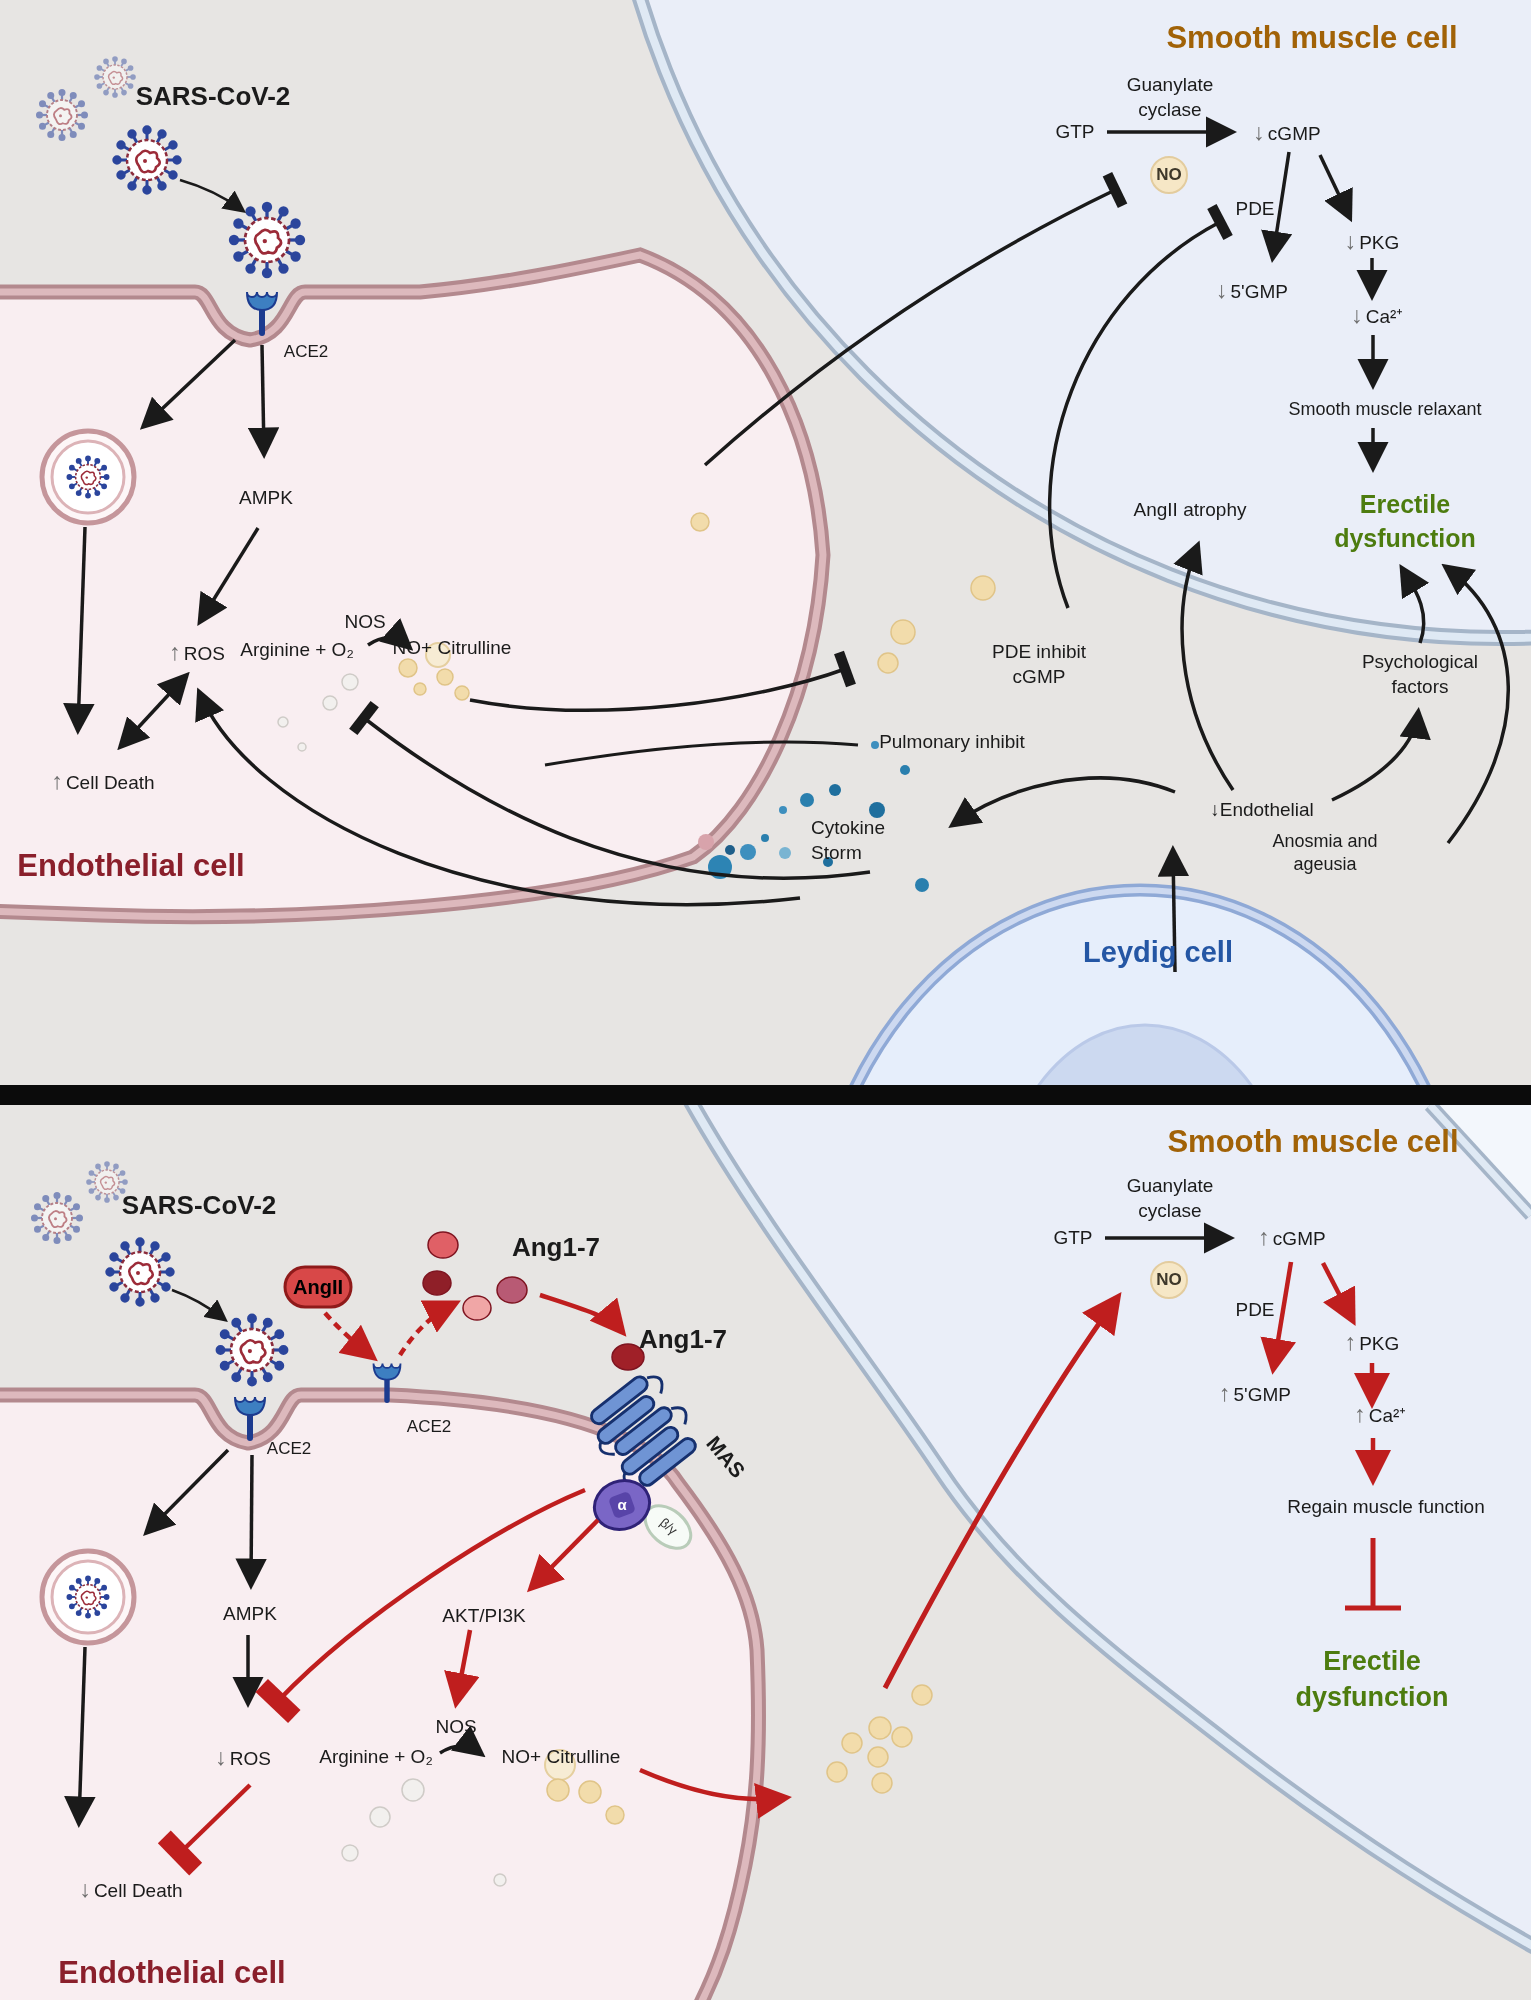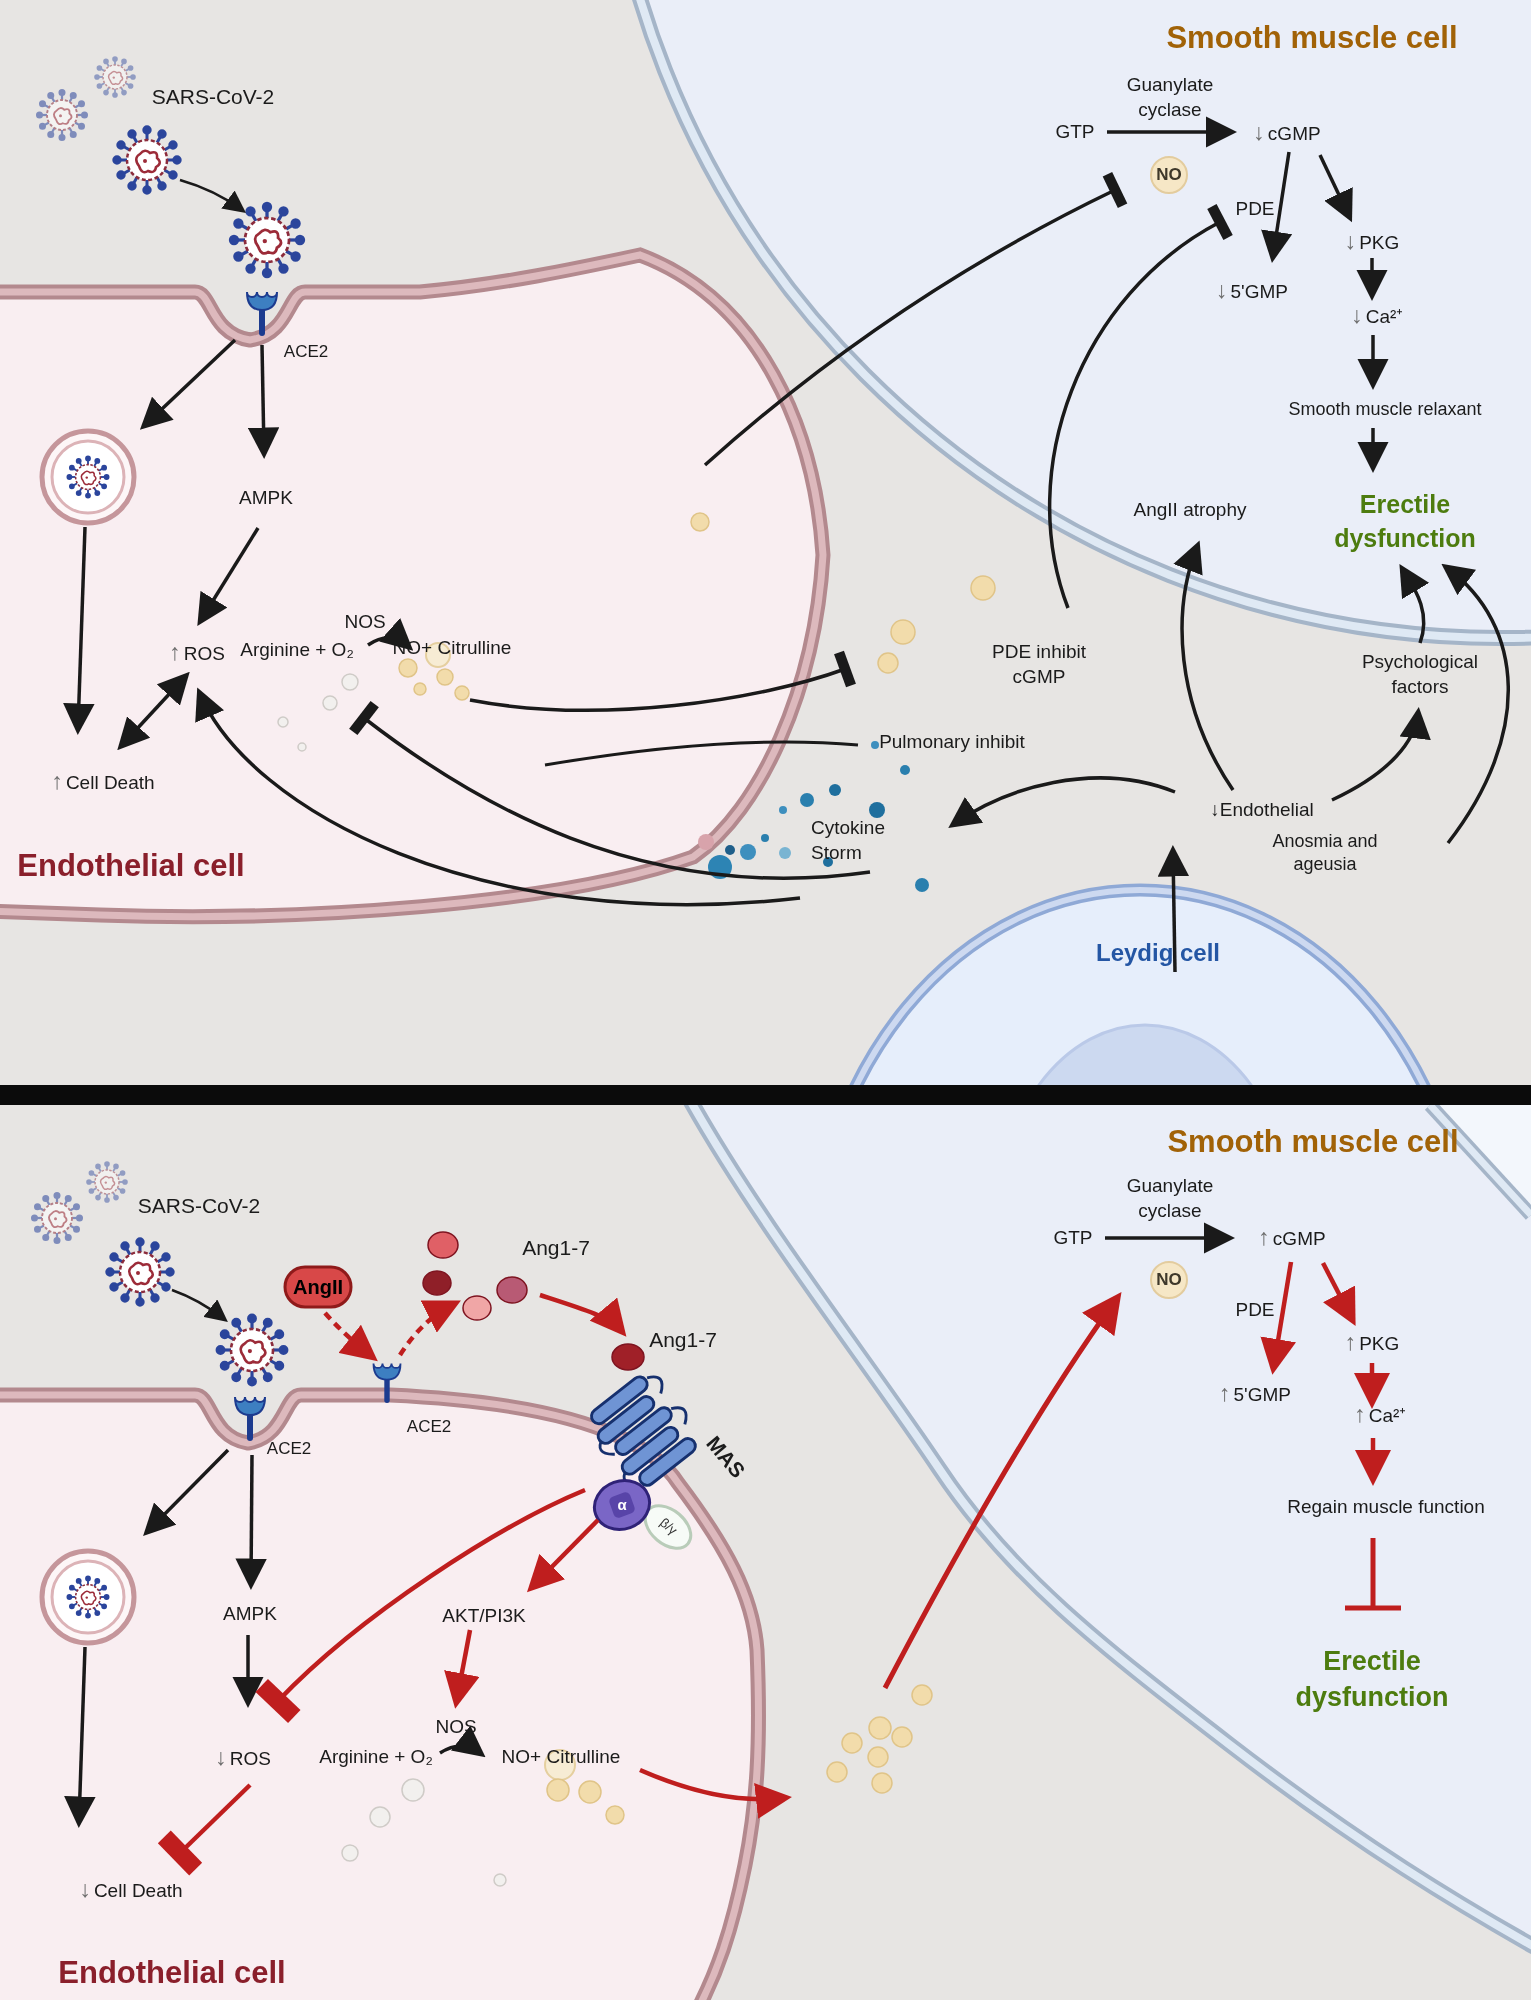--- a/index.html
+++ b/index.html
@@ -5,27 +5,27 @@
   html,body{margin:0;padding:0;background:#cfcfcf;}
   #stage{position:relative;width:1531px;height:2000px;margin:0 auto;background:#e7e5e3;overflow:hidden;
          font-family:"Liberation Sans",sans-serif;}
   .panel{position:absolute;left:0;width:1531px;overflow:hidden;}
   #p-top{top:0;height:1085px;}
   #p-bot{top:1105px;height:895px;}
   #divider{position:absolute;left:0;top:1085px;width:1531px;height:20px;background:#0b0b0b;}
   svg{position:absolute;left:0;top:0;}
   .lb{position:absolute;transform:translate(-50%,-50%);font-size:19px;color:#1b1b1b;
       white-space:nowrap;line-height:1.3;text-align:center;z-index:5;}
-  .t21{font-size:21px;}
+  .t21{font-size:26px;font-weight:bold;}
   .t17{font-size:17px;}
   .t18{font-size:18px;}
   .title{color:#a16207;font-weight:bold;font-size:31px;}
   .red{color:#4d7c0f;font-weight:bold;font-size:25px;line-height:1.35;}
   .dkred{color:#8a1f2b;font-weight:bold;font-size:31px;}
-  .leydig{color:#2456a4;font-weight:bold;font-size:24px;}
+  .leydig{color:#2456a4;font-weight:bold;font-size:29px;}
   .ga{color:#6e6e6e;font-weight:bold;font-size:23px;margin-right:3px;}
   .no-badge{font-size:17px;font-weight:bold;color:#3e382a;}
   .white{color:#000000;font-weight:bold;font-size:20px;}
   .rot50{transform:translate(-50%,-50%) rotate(50deg);font-weight:bold;font-size:21px;}
   .rot40{transform:translate(-50%,-50%) rotate(40deg);font-size:13px;color:#333;}
   .galpha{color:#fff;font-weight:bold;font-size:15px;}
 </style>
 </head>
 <body>
 

